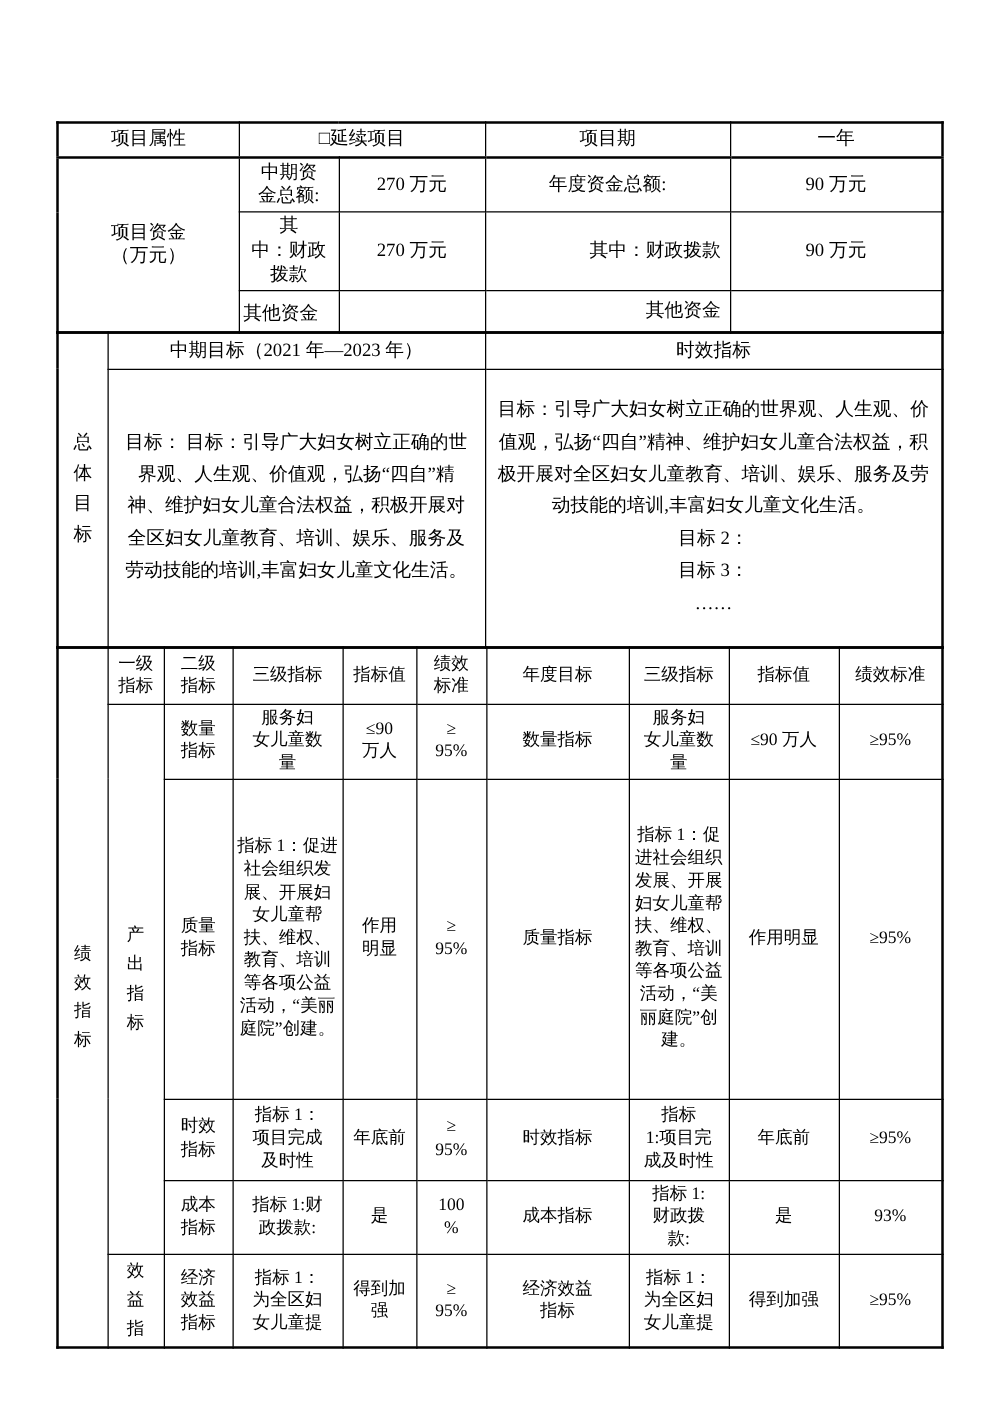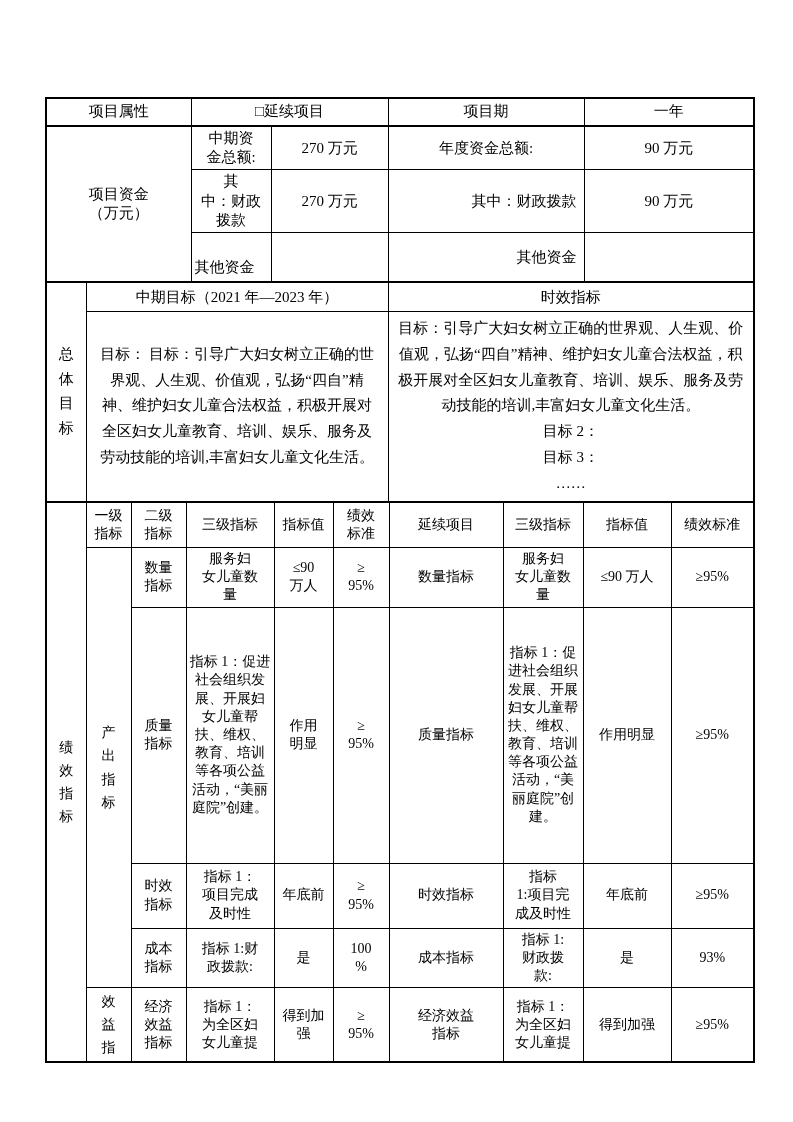--- a/index.html
+++ b/index.html
@@ -11,21 +11,21 @@
      padding:2px 3px;white-space:pre-line;overflow:hidden;}
   .tB,.tC{margin-top:-2px;}
   .tA td{font-size:15px;line-height:1.28;}
   .tB td{font-size:15px;line-height:1.72;}
   .tC td{font-size:14px;line-height:1.3;}
   .thick-bottom{border-bottom:2px solid #000;}
   
   .vert{display:inline-block;width:1.1em;word-break:break-all;line-height:1.65;white-space:normal;}
   .bl{text-align:left;vertical-align:bottom;padding:2px 2px 4px 3px;}
   .ra{text-align:right;padding-right:7px;}
-  .goal-cell{padding:4px 9px;vertical-align:middle;}
+  .goal-cell{padding:20px 9px;vertical-align:middle;}
   .hdr{line-height:1.25;}
   .pageno{position:absolute;top:1020px;left:0;width:100%;text-align:center;
           font-size:13px;font-family:"Liberation Serif","DejaVu Serif",serif;}
 </style>
 </head>
 <body>
 
 <div class="page">
   <div class="doc">
 
@@ -54,21 +54,21 @@
         <td>90 万元</td>
       </tr>
       <tr style="height:61px">
         <td>其
 中：财政
 拨款</td>
         <td>270 万元</td>
         <td class="ra">其中：财政拨款</td>
         <td>90 万元</td>
       </tr>
-      <tr style="height:50px">
+      <tr style="height:34px">
         <td class="bl">其他资金</td>
         <td></td>
         <td class="ra">其他资金</td>
         <td></td>
       </tr>
     </tbody>
       </table>
 
     <table class="tB">
       <colgroup>
@@ -109,21 +109,21 @@
           <tr style="height:46px" class="hdr">
         <td rowspan="6"><span class="vert">绩效指标</span></td>
         <td>一级
 指标</td>
         <td>二级
 指标</td>
         <td>三级指标</td>
         <td>指标值</td>
         <td>绩效
 标准</td>
-        <td>延续项目</td>
+        <td>年度目标</td>
         <td>三级指标</td>
         <td>指标值</td>
         <td>绩效标准</td>
       </tr>
       <tr style="height:55px">
         <td rowspan="4"><span class="vert">产出指标</span></td>
         <td>数量
 指标</td>
         <td>服务妇
 女儿童数

